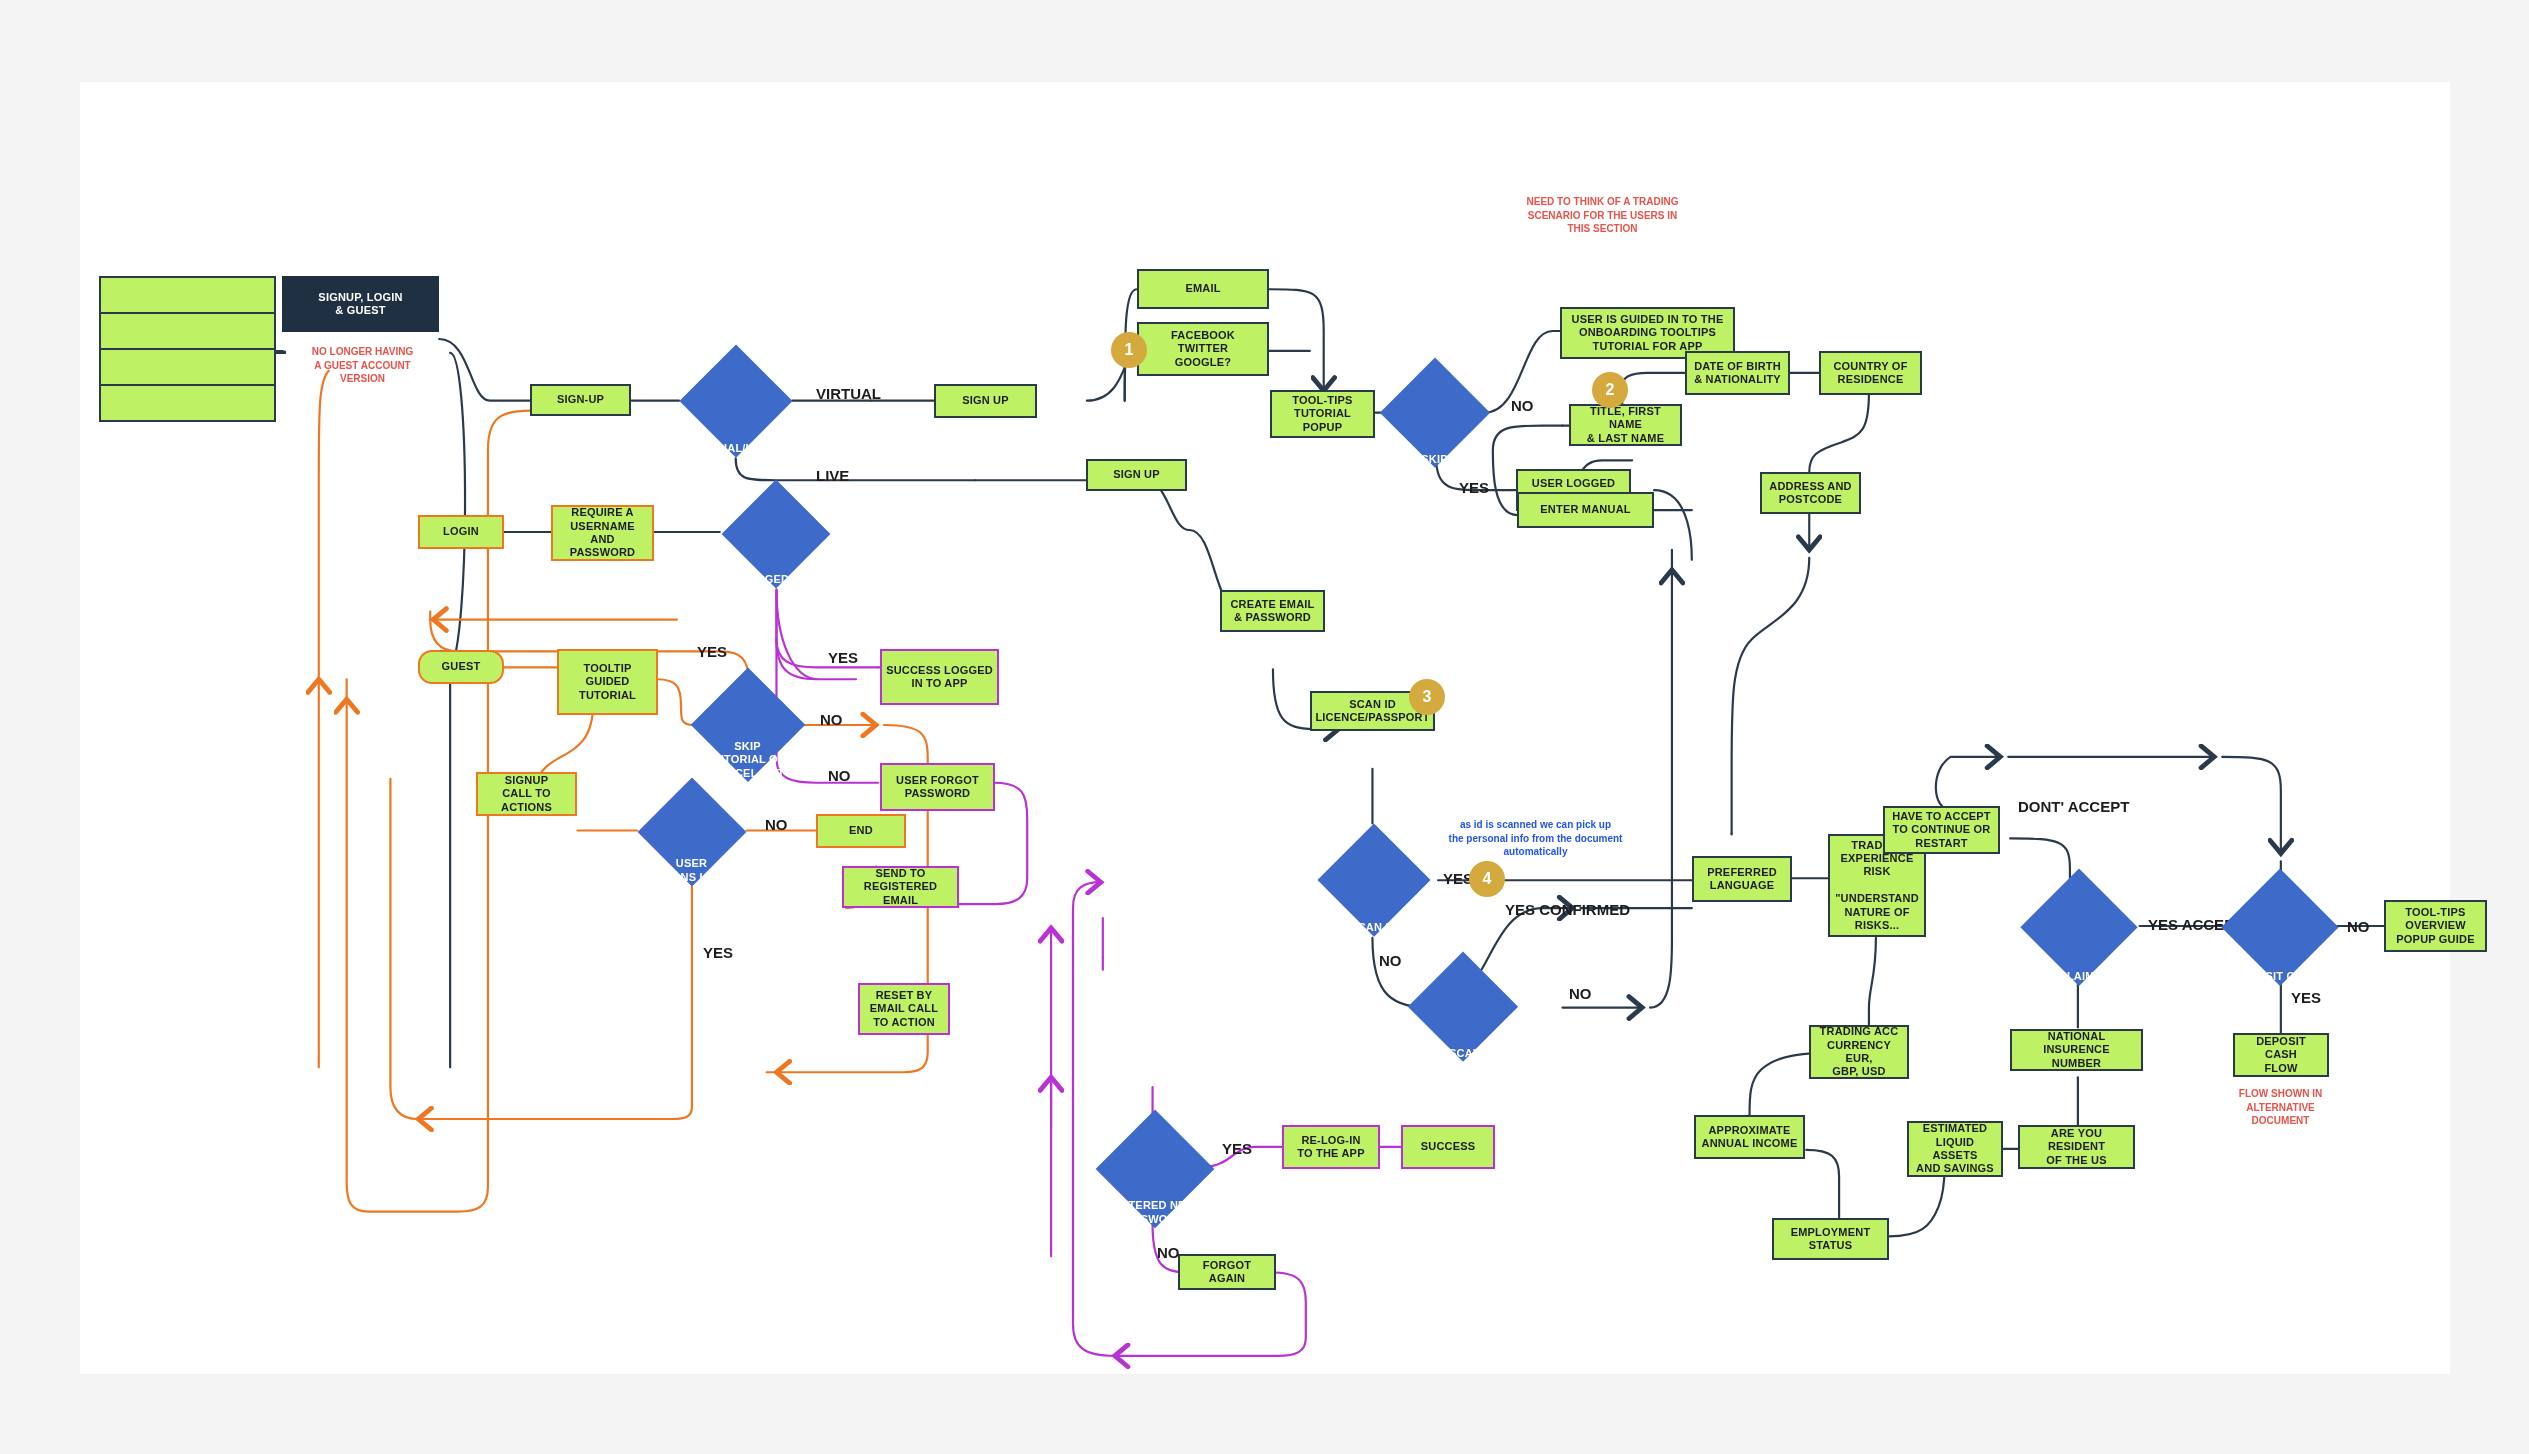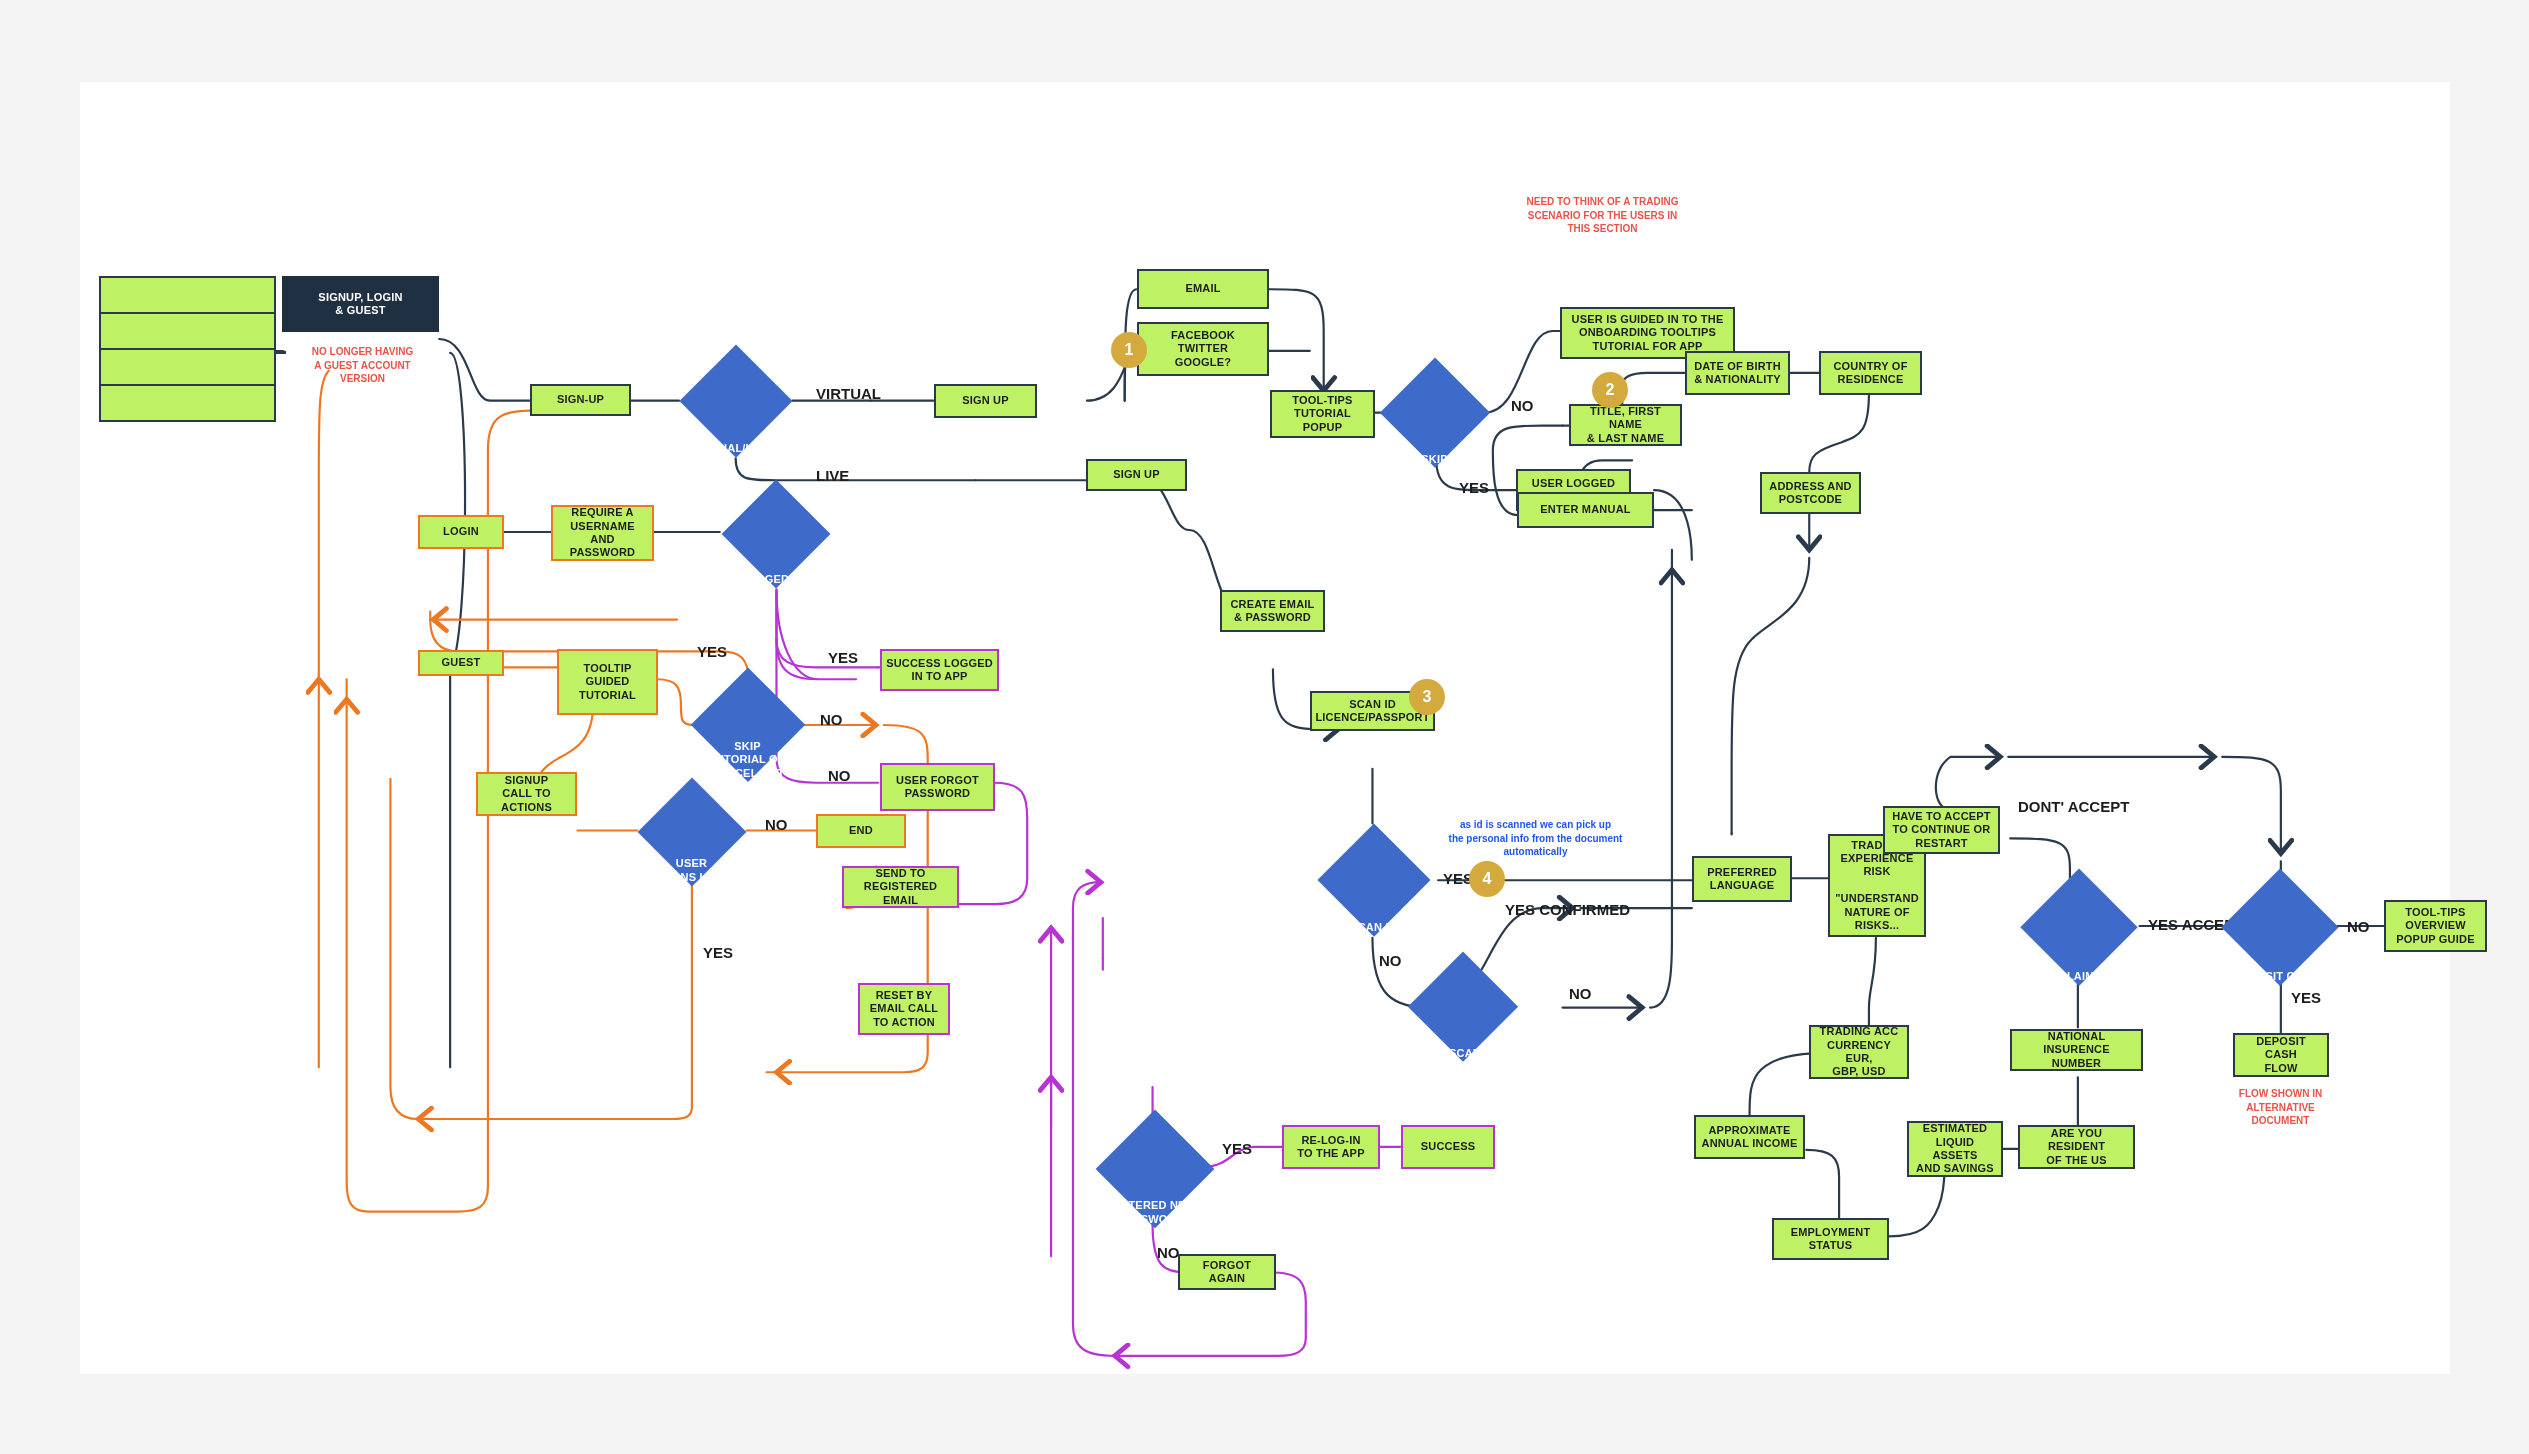--- a/index.html
+++ b/index.html
@@ -338,27 +338,27 @@
 PASSWORD</div>
 
 <div class="node diamond" style="left:641px;top:397px;width:109px;height:109px;">
   <span class="dshape"></span>
   <span class="dlabel">LOGGED IN?</span>
 </div>
 
 <div class="edge-label" style="left:748px;top:567px;">YES</div>
 <div class="edge-label" style="left:748px;top:685px;">NO</div>
 
-<div class="node rect purple" style="left:800px;top:567px;width:119px;height:42px;white-space:pre-line;">SUCCESS LOGGED
+<div class="node rect purple" style="left:800px;top:567px;width:119px;height:56px;white-space:pre-line;">SUCCESS LOGGED
 IN TO APP</div>
 
 <div class="node rect purple" style="left:800px;top:681px;width:115px;height:48px;white-space:pre-line;">USER FORGOT
 PASSWORD</div>
 
-<div class="node rect orange" style="left:338px;top:568px;width:86px;height:26px;">GUEST</div>
+<div class="node rect orange" style="left:338px;top:568px;width:86px;height:34px;border-radius:14px;">GUEST</div>
 
 <div class="node rect orange" style="left:477px;top:567px;width:101px;height:66px;white-space:pre-line;">TOOLTIP
 GUIDED
 TUTORIAL</div>
 
 <div class="edge-label" style="left:617px;top:561px;">YES</div>
 <div class="edge-label" style="left:740px;top:629px;">NO</div>
 
 <div class="node diamond" style="left:610px;top:585px;width:115px;height:115px;">
   <span class="dshape"></span>

